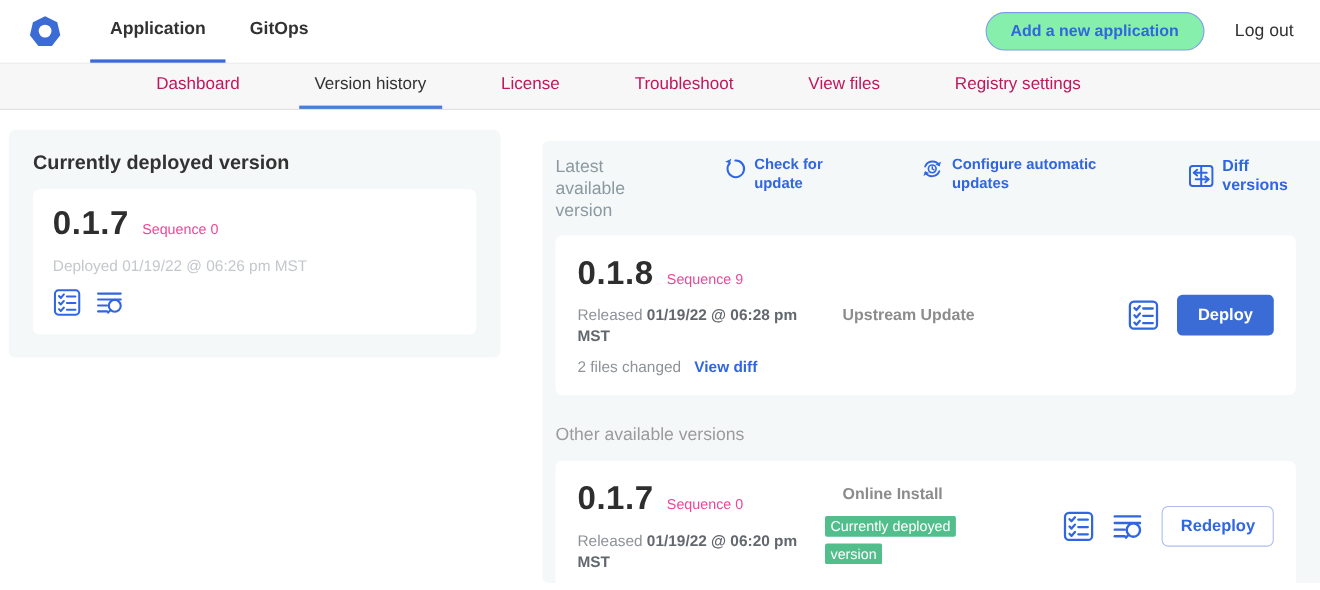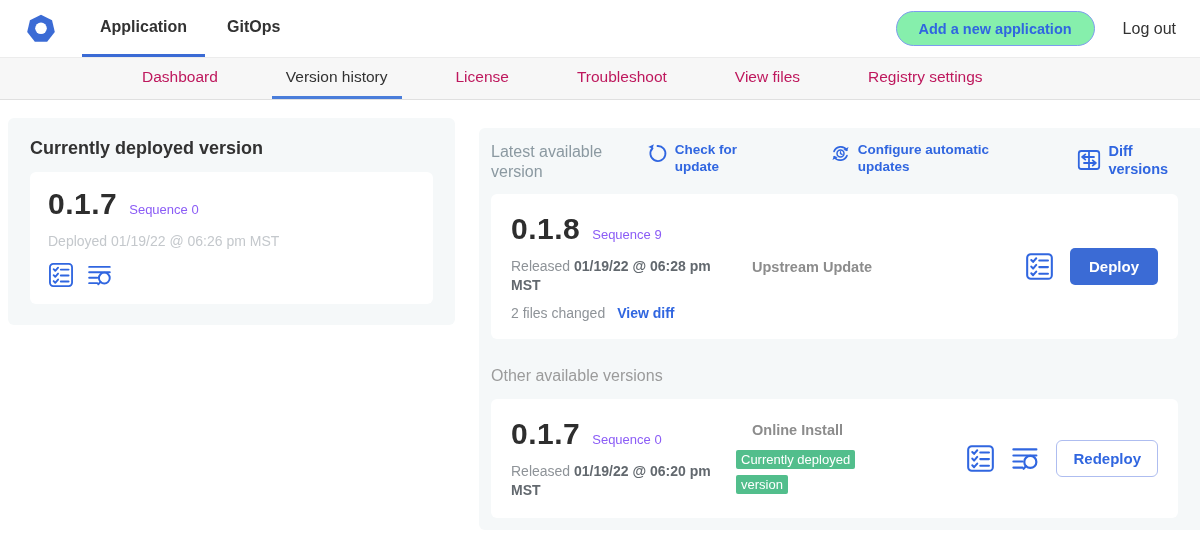--- a/index.html
+++ b/index.html
@@ -28,29 +28,29 @@
   .subnav {
     height:43px; background:#f7f7f7; border-top:1px solid #ececec; border-bottom:1px solid #e0e0e0;
     display:flex; align-items:stretch; padding-left:128px;
   }
   .sub-tab {
     display:flex; align-items:center; padding:0 14px; margin-right:40px; font-size:15.5px;
     color:#be185d; cursor:pointer; border-bottom:3px solid transparent;
   }
   .sub-tab.active { color:#323232; border-bottom-color:#4a7dda; }
   
-  .main { display:flex; align-items:flex-start; padding:18px 0 0 8px; gap:24px; }
+  .main { display:flex; align-items:flex-start; padding:18px 0 0 8px; gap:38px; }
   .panel { background:#f5f8f9; border-radius:6px; }
   .left-panel { width:447px; height:207px; padding:20px 22px; flex:none; }
   .left-title { font-size:18px; font-weight:bold; color:#323232; }
   .white-card { background:#fff; border-radius:6px; }
   .deployed-card { margin-top:13px; padding:15px 18px 16px 18px; }
   .version-row { display:flex; align-items:baseline; gap:12px; }
   .version-num { font-size:30px; font-weight:bold; color:#2e2e2e; letter-spacing:0.5px; }
-  .sequence { font-size:13px; color:#8b5cf6; }
+  .sequence { font-size:13px; color:#ec4899; }
   .deployed-text { margin-top:12px; font-size:14px; color:#c4c8cc; }
   .icon-row { margin-top:13px; display:flex; gap:13px; }
   .icon-btn { width:26px; height:26px; cursor:pointer; display:inline-flex; }
   .icon-btn svg { width:100%; height:100%; }
   
   .right-panel { flex:1; height:402px; margin-top:10px; padding:14px 22px 20px 12px; border-radius:6px 0 0 6px; }
   .rp-header { display:flex; align-items:flex-start; }
   .rp-title { width:132px; font-size:16px; color:#8b99a1; line-height:1.25; margin-right:44px; }
   .hdr-link { display:flex; align-items:flex-start; gap:7px; color:#3066e0; cursor:pointer; margin-right:66px;justify-content:center; }
   .hdr-link .lnk-txt { font-size:13.5px; font-weight:bold; line-height:1.25; }

